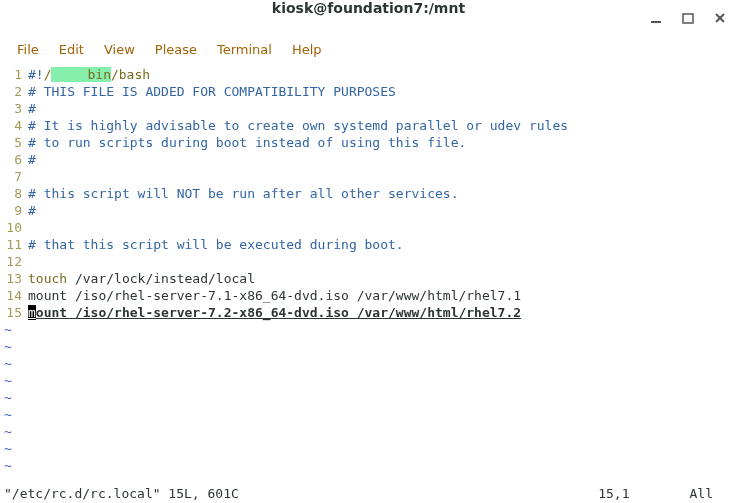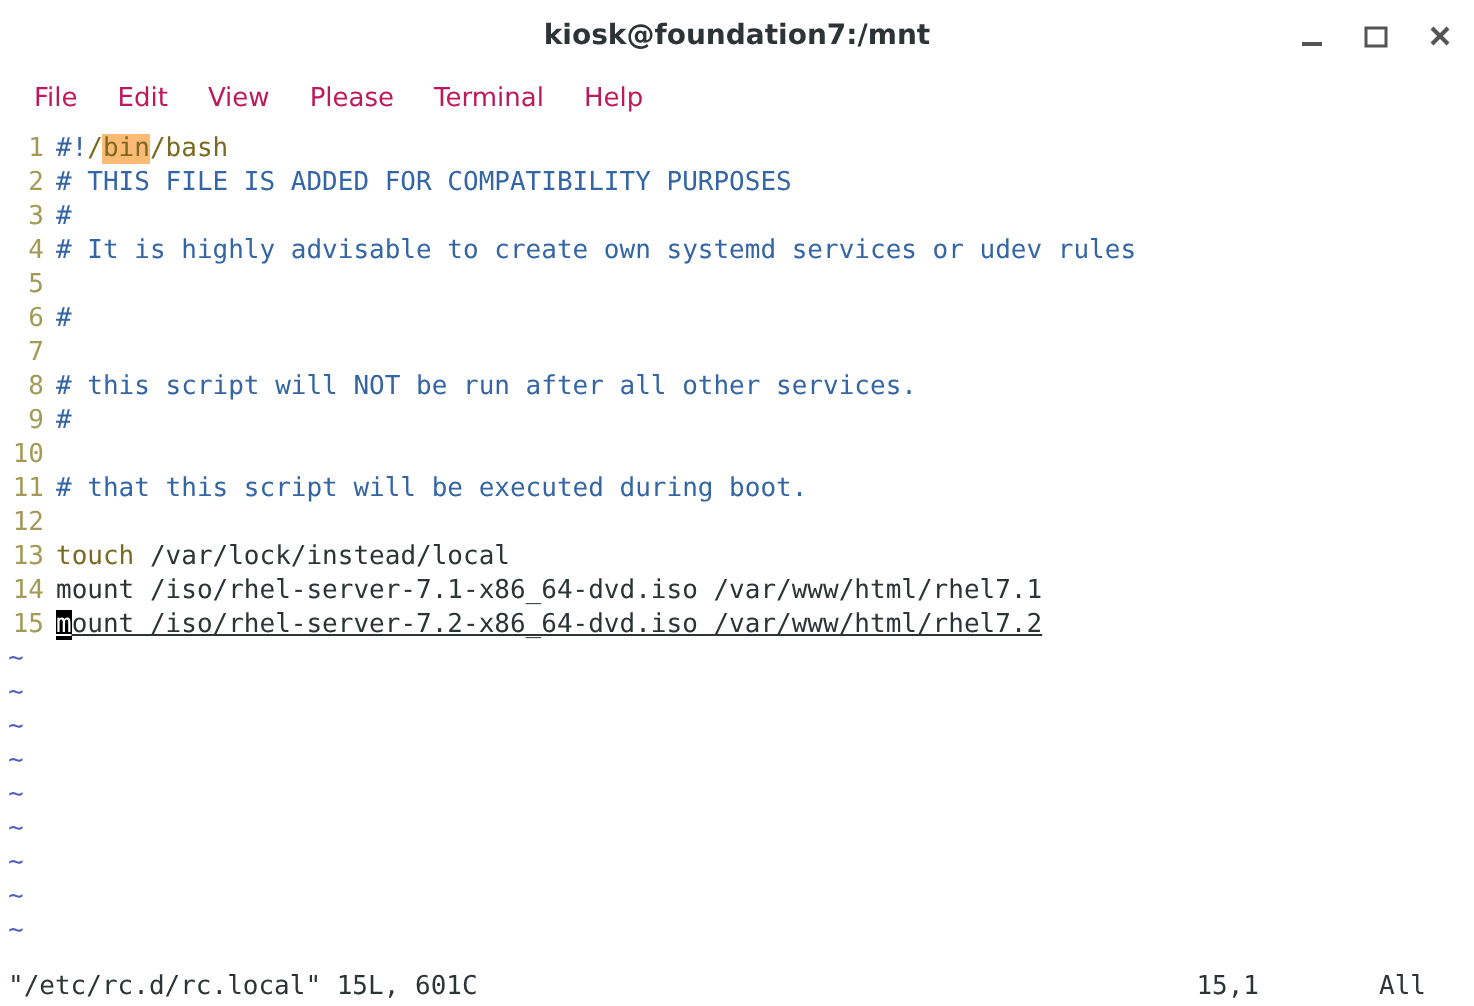--- a/index.html
+++ b/index.html
@@ -7,21 +7,21 @@
     font-family: "DejaVu Sans", "Liberation Sans", sans-serif;
     background: #fff;
     width: 737px;
     height: 503px;
     overflow: hidden;
     position: relative;
   }
   .titlebar {
     height: 36px;
     display: flex;
-    align-items: center;
+    align-items: flex-start;
     justify-content: center;
     position: relative;
     background: #fff;
   }
   .titlebar-title {
     font-weight: bold;
     font-size: 14px;
     color: #2e3436;
   }
   .window-controls {
@@ -47,21 +47,21 @@
     height: 26px;
     display: flex;
     align-items: center;
     padding-left: 8px;
     gap: 2px;
     background: #fff;
   }
   .menu-item {
     padding: 2px 9px;
     font-size: 13px;
-    color: #be185d;
+    color: #a16207;
     cursor: pointer;
   }
   .term-area {
     position: absolute;
     left: 0; right: 0;
     top: 62px;
     bottom: 18px;
     background: #fff;
     padding: 4px 0 0 0;
     font-family: "DejaVu Sans Mono", "Liberation Mono", monospace;
@@ -77,25 +77,27 @@
     text-align: right;
     color: #a49a57;
     padding-right: 6px;
     flex-shrink: 0;
   }
   .code { color: #2e3436; }
   .comment { color: #3465a4; text-align: center; }
   .shebang-hash { color: #3465a4; }
   .shebang-path { color: #7a6a1f; }
   .bin-hl {
-    background: #fdba74;
+    background: #86efac;
     color: #7a6a1f;
+    padding-left: 36px;
   }
   .curline {
     text-decoration: underline;
+    font-weight: bold;
   }
   .cursor-block {
     background: #000;
     color: #fff;
     text-decoration: underline;
   }
   .tilde {
     color: #4e5dc0;
     padding-left: 4px;
   }
@@ -151,23 +153,23 @@
 </div>
 
 <div class="term-area">
 
   <div class="line"><span class="lnum">1</span><span class="code"><span class="shebang-hash">#!</span><span class="shebang-path">/</span><span class="bin-hl">bin</span><span class="shebang-path">/bash</span></span></div>
 
   <div class="line"><span class="lnum">2</span><span class="code comment"># THIS FILE IS ADDED FOR COMPATIBILITY PURPOSES</span></div>
 
   <div class="line"><span class="lnum">3</span><span class="code comment">#</span></div>
 
-  <div class="line"><span class="lnum">4</span><span class="code comment"># It is highly advisable to create own systemd services or udev rules</span></div>
-
-  <div class="line"><span class="lnum">5</span></div>
+  <div class="line"><span class="lnum">4</span><span class="code comment"># It is highly advisable to create own systemd parallel or udev rules</span></div>
+
+  <div class="line"><span class="lnum">5</span><span class="code comment"># to run scripts during boot instead of using this file.</span></div>
 
   <div class="line"><span class="lnum">6</span><span class="code comment">#</span></div>
 
   <div class="line"><span class="lnum">7</span></div>
 
   <div class="line"><span class="lnum">8</span><span class="code comment"># this script will NOT be run after all other services.</span></div>
 
   <div class="line"><span class="lnum">9</span><span class="code comment">#</span></div>
 
   <div class="line"><span class="lnum">10</span></div>

